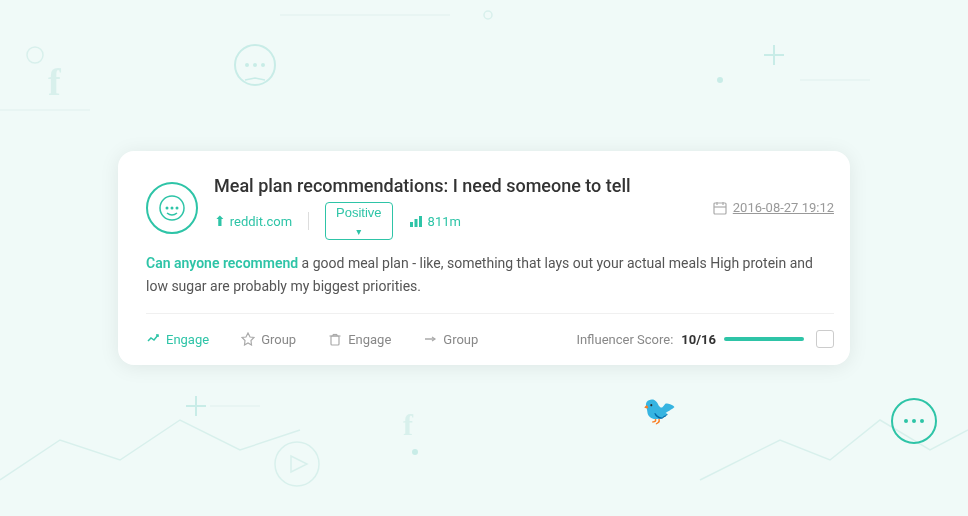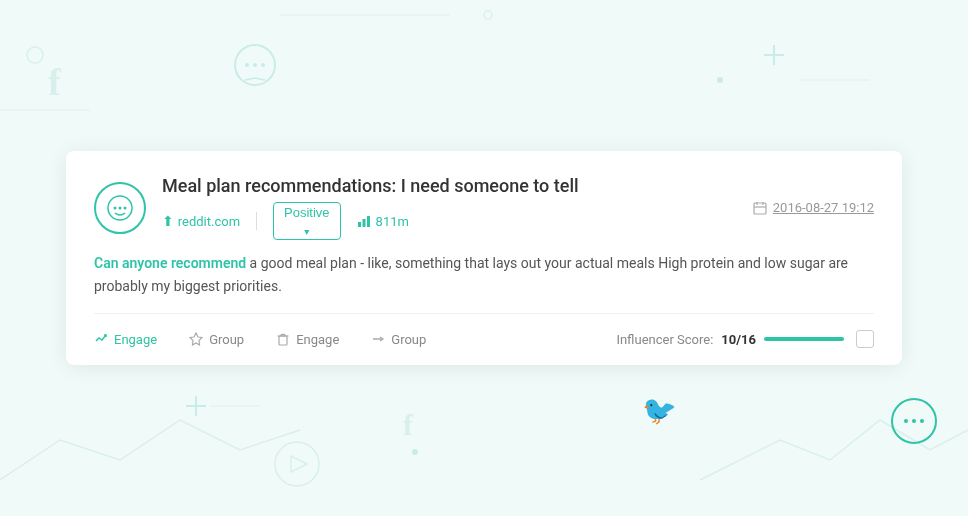--- a/index.html
+++ b/index.html
@@ -19,24 +19,24 @@
       z-index: 1;
       display: flex;
       align-items: center;
       justify-content: center;
       padding: 20px 40px;
     }
 
     
     .card {
       background: #fff;
-      border-radius: 8px;
+      border-radius: 16px;
       box-shadow: 0 2px 20px rgba(0,0,0,0.08);
-      width: 836px;
-      padding: 24px 28px 0 28px;
+      width: 732px;
+      padding: 24px 16px 0 28px;
       position: relative;
     }
 
     .card-header {
       display: flex;
       align-items: center;
       gap: 16px;
       margin-bottom: 12px;
     }
 

